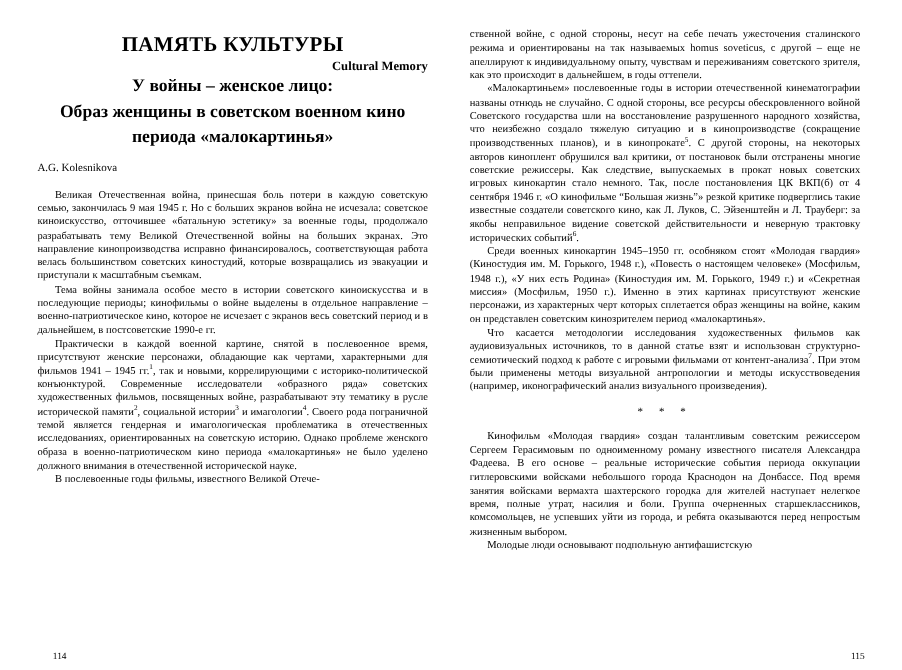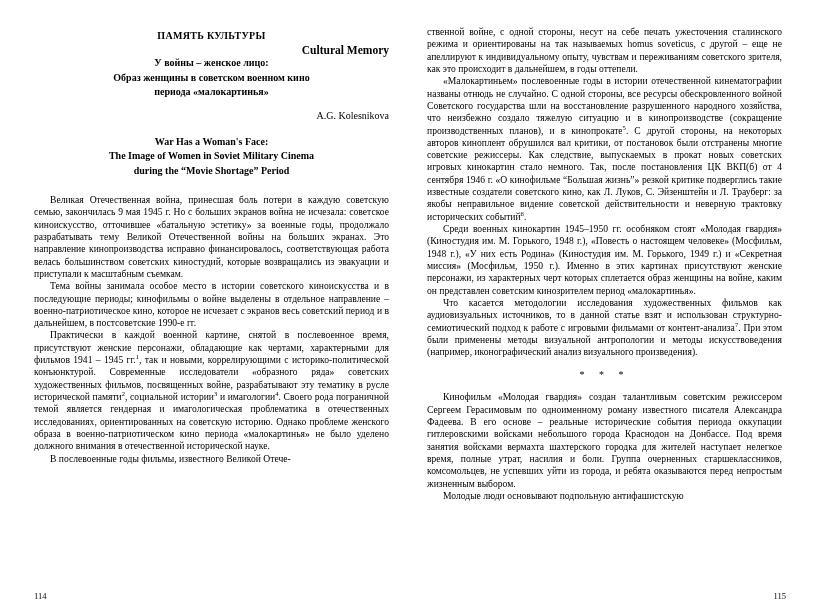--- a/index.html
+++ b/index.html
@@ -24,44 +24,44 @@
   .columns {
     display: flex;
     gap: 38px;
   }
   .col {
     width: 355px;
   }
   .section-title {
     text-align: center;
     font-weight: bold;
-    font-size: 10px;
+    font-size: 19px;
     letter-spacing: 0.3px;
     margin: 4px 0 3px 0;
   }
   .section-subtitle {
     text-align: right;
     font-weight: bold;
     font-size: 11.5px;
     margin: 0 0 0 0;
   }
   .author {
     text-align: center;
     font-size: 10px;
     margin: 44px 0 14px 0;
   }
   .title-ru {
     text-align: center;
     font-weight: bold;
-    font-size: 10px;
+    font-size: 16px;
     line-height: 1.45;
     margin: 0 0 10px 0;
   }
   .author-en {
-    text-align: right;
+    text-align: left;
     font-size: 10px;
     margin: 0 0 14px 0;
   }
   .title-en {
     text-align: center;
     font-weight: bold;
     font-size: 10px;
     line-height: 1.45;
     margin: 0 0 16px 0;
   }
@@ -80,21 +80,21 @@
     text-align: center;
     font-size: 10px;
     letter-spacing: 6px;
     margin: 11px 0 11px 0;
   }
   .folio {
     position: absolute;
     bottom: 8px;
     font-size: 8.5px;
   }
-  .folio-left { left: 34px; }
+  .folio-left { left: 48px; }
   .folio-right { right: 34px; }
   sup {
     font-size: 6.6px;
     vertical-align: super;
     line-height: 0;
   }
 </style>
 </head>
 <body>
 
@@ -109,25 +109,20 @@
 
 
       <div class="title-ru">
         <span>У войны – женское лицо:</span><br>
         <span>Образ женщины в советском военном кино</span><br>
         <span>периода «малокартинья»</span>
       </div>
 
       <div class="author-en">A.G. Kolesnikova</div>
 
-      <div class="title-en">
-        <span>War Has a Woman's Face:</span><br>
-        <span>The Image of Women in Soviet Military Cinema</span><br>
-        <span>during the “Movie Shortage” Period</span>
-      </div>
 
       <p class="body">Великая Отечественная война, принесшая боль потери в каждую советскую семью, закончилась 9 мая 1945 г. Но с больших экранов война не исчезала: советское киноискусство, отточившее «батальную эстетику» за военные годы, продолжало разрабатывать тему Великой Отечественной войны на больших экранах. Это направление кинопроизводства исправно финансировалось, соответствующая работа велась большинством советских киностудий, которые возвращались из эвакуации и приступали к масштабным съемкам.</p>
       <p class="body">Тема войны занимала особое место в истории советского киноискусства и в последующие периоды; кинофильмы о войне выделены в отдельное направление – военно-патриотическое кино, которое не исчезает с экранов весь советский период и в дальнейшем, в постсоветские 1990-е гг.</p>
 
       <p class="body">
         <span>Практически в каждой военной картине, снятой в послевоенное время, присутствуют женские персонажи, обладающие как чертами, характерными для фильмов 1941 – 1945 гг.</span><sup>1</sup><span>, так и новыми, коррелирующими с историко-политической конъюнктурой. Современные исследователи «образного ряда» советских художественных фильмов, посвященных войне, разрабатывают эту тематику в русле исторической памяти</span><sup>2</sup><span>, социальной истории</span><sup>3</sup><span> и имагологии</span><sup>4</sup><span>. Своего рода пограничной темой является гендерная и имагологическая проблематика в отечественных исследованиях, ориентированных на советскую историю. Однако проблеме женского образа в военно-патриотическом кино периода «малокартинья» не было уделено должного внимания в отечественной исторической науке.</span>
       </p>
 
       <p class="body">В послевоенные годы фильмы, известного Великой Отече-</p>
 

